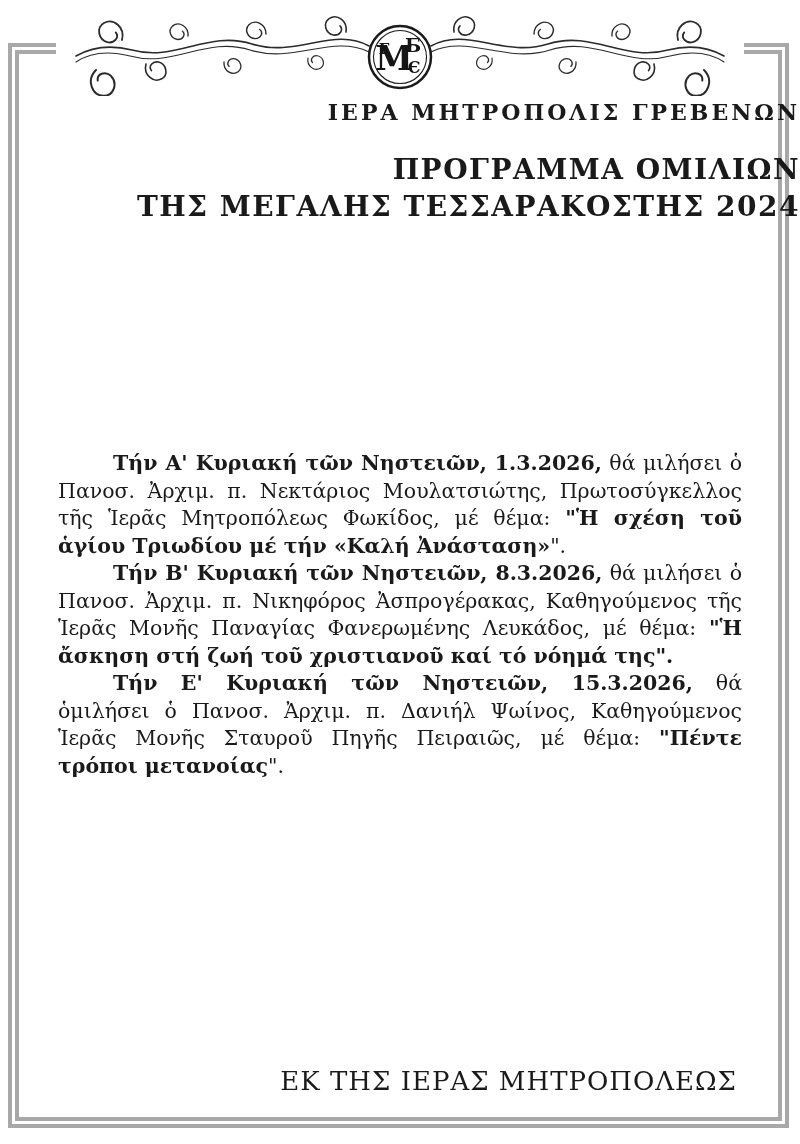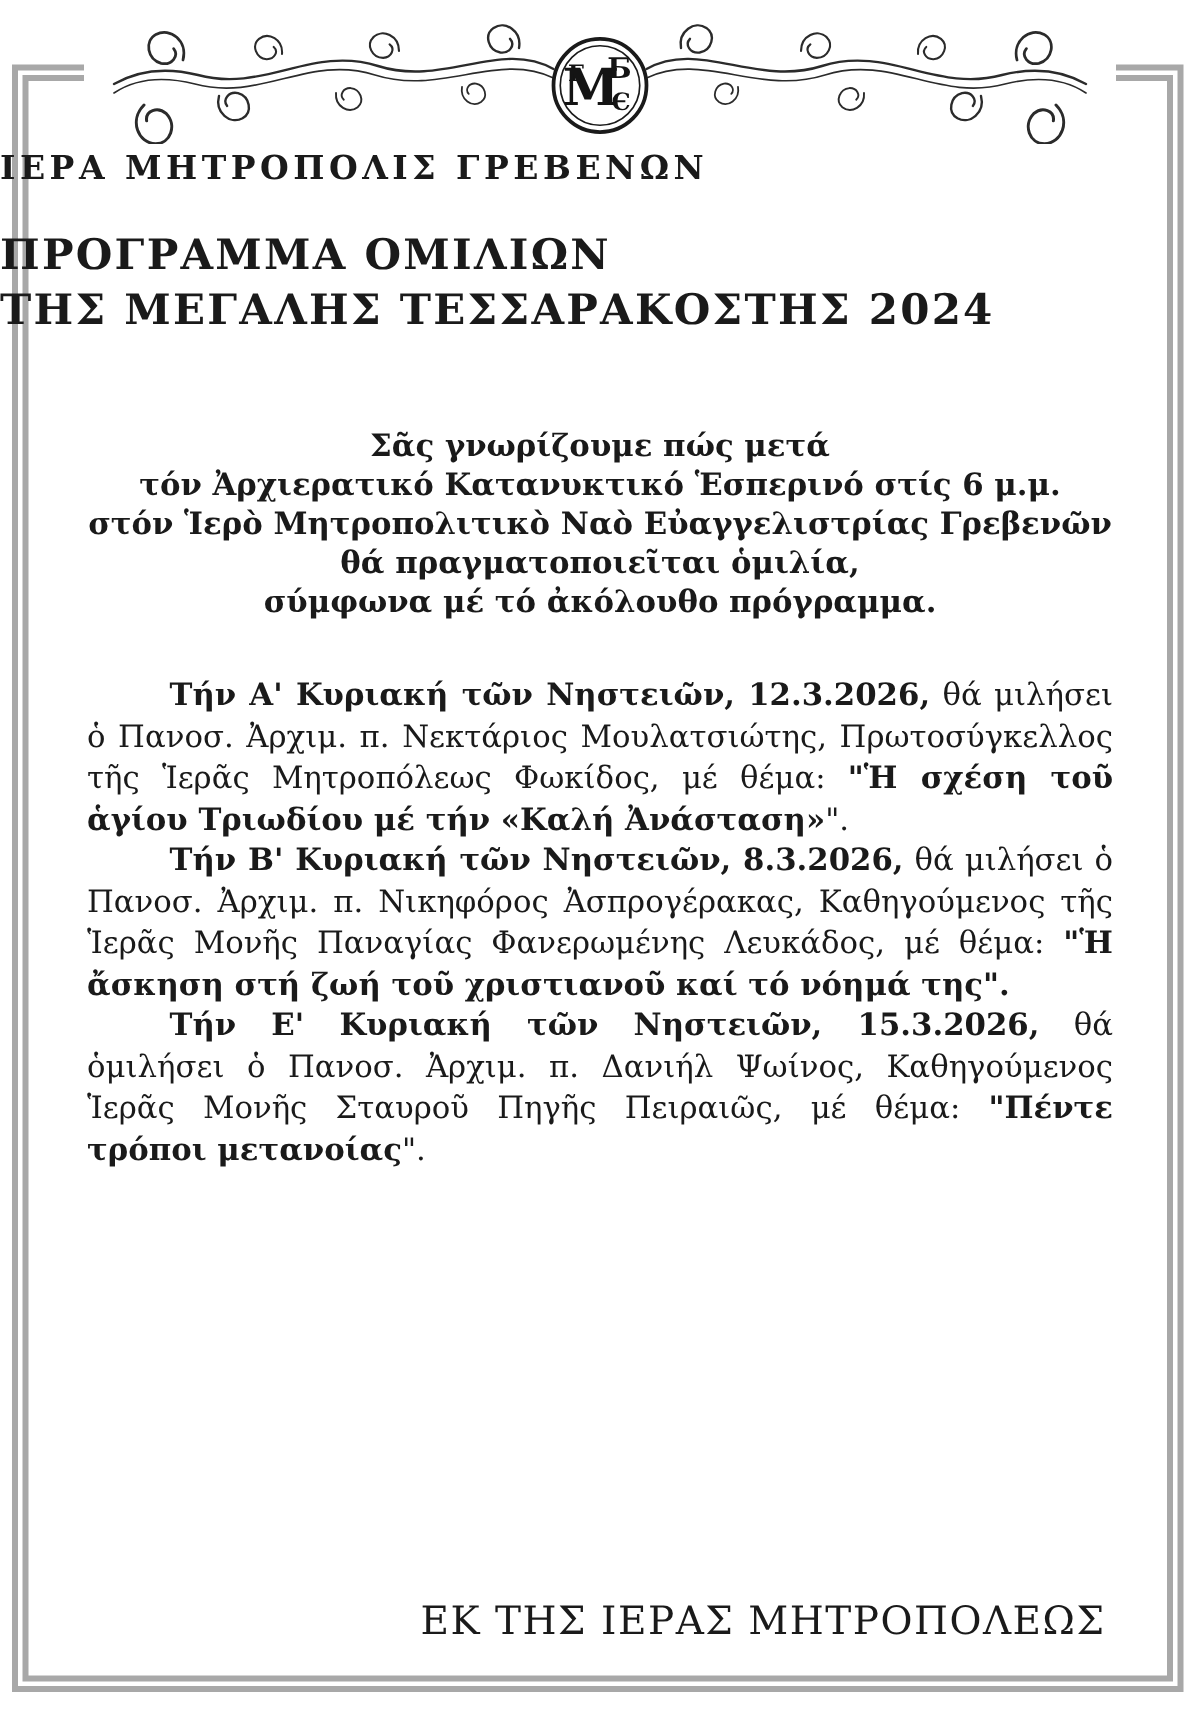--- a/index.html
+++ b/index.html
@@ -26,27 +26,27 @@
     border:4px solid var(--frame-color);
   }
   
   .ornament{
     position:absolute;top:0;left:56px;width:688px;height:96px;
     background:#ffffff;z-index:2;
   }
   .ornament svg{display:block;width:688px;height:96px;}
   .metropolis-name{
     position:absolute;top:99px;left:0;right:0;z-index:3;
-    text-align:left;
+    text-align:right;
     font-weight:700;font-size:22px;letter-spacing:3px;
     font-family:"DejaVu Serif","Liberation Serif",serif;
   }
   .title{
     position:absolute;top:151px;left:0;right:0;z-index:3;
-    text-align:left;
+    text-align:right;
     font-weight:700;font-size:28px;line-height:37px;letter-spacing:1.5px;
   }
   .intro{
     position:absolute;top:284px;left:40px;right:40px;z-index:3;
     text-align:center;
     font-weight:700;font-size:20.5px;line-height:26px;
   }
   .homilies{
     position:absolute;top:450px;left:58px;right:58px;z-index:3;
     font-size:20.5px;line-height:27.5px;
@@ -101,29 +101,22 @@
     </svg>
   </div>
 
   <div class="metropolis-name">ΙΕΡΑ ΜΗΤΡΟΠΟΛΙΣ ΓΡΕΒΕΝΩΝ</div>
 
   <div class="title">
     <div class="title-line">ΠΡΟΓΡΑΜΜΑ ΟΜΙΛΙΩΝ</div>
     <div class="title-line">ΤΗΣ ΜΕΓΑΛΗΣ ΤΕΣΣΑΡΑΚΟΣΤΗΣ 2024</div>
   </div>
 
-  <div class="intro">
-    <div class="intro-line">Σᾶς γνωρίζουμε πώς μετά</div>
-    <div class="intro-line">τόν Ἀρχιερατικό Κατανυκτικό Ἑσπερινό στίς 6 μ.μ.</div>
-    <div class="intro-line">στόν Ἱερὸ Μητροπολιτικὸ Ναὸ Εὐαγγελιστρίας Γρεβενῶν</div>
-    <div class="intro-line">θά πραγματοποιεῖται ὁμιλία,</div>
-    <div class="intro-line">σύμφωνα μέ τό ἀκόλουθο πρόγραμμα.</div>
-  </div>
 
   <div class="homilies">
-    <p class="homily"><b>Τήν Α' Κυριακή τῶν Νηστειῶν, 12.3.2026,</b><span> θά μιλήσει ὁ Πανοσ. Ἀρχιμ. π. Νεκτάριος Μουλατσιώτης, Πρωτοσύγκελλος τῆς Ἱερᾶς Μητροπόλεως Φωκίδος, μέ θέμα: </span><b>"Ἡ σχέση τοῦ ἁγίου Τριωδίου μέ τήν «Καλή Ἀνάσταση»</b><span>".</span></p>
+    <p class="homily"><b>Τήν Α' Κυριακή τῶν Νηστειῶν, 1.3.2026,</b><span> θά μιλήσει ὁ Πανοσ. Ἀρχιμ. π. Νεκτάριος Μουλατσιώτης, Πρωτοσύγκελλος τῆς Ἱερᾶς Μητροπόλεως Φωκίδος, μέ θέμα: </span><b>"Ἡ σχέση τοῦ ἁγίου Τριωδίου μέ τήν «Καλή Ἀνάσταση»</b><span>".</span></p>
     <p class="homily"><b>Τήν Β' Κυριακή τῶν Νηστειῶν, 8.3.2026,</b><span> θά μιλήσει ὁ Πανοσ. Ἀρχιμ. π. Νικηφόρος Ἀσπρογέρακας, Καθηγούμενος τῆς Ἱερᾶς Μονῆς Παναγίας Φανερωμένης Λευκάδος, μέ θέμα: </span><b>"Ἡ ἄσκηση στή ζωή τοῦ χριστιανοῦ καί τό νόημά της".</b></p>
     <p class="homily"><b>Τήν Ε' Κυριακή τῶν Νηστειῶν, 15.3.2026,</b><span> θά ὁμιλήσει ὁ Πανοσ. Ἀρχιμ. π. Δανιήλ Ψωίνος, Καθηγούμενος Ἱερᾶς Μονῆς Σταυροῦ Πηγῆς Πειραιῶς, μέ θέμα: </span><b>"Πέντε τρόποι μετανοίας</b><span>".</span></p>
   </div>
 
   <div class="signature">ΕΚ ΤΗΣ ΙΕΡΑΣ ΜΗΤΡΟΠΟΛΕΩΣ</div>
 
 </div>
 
 </body></html>

